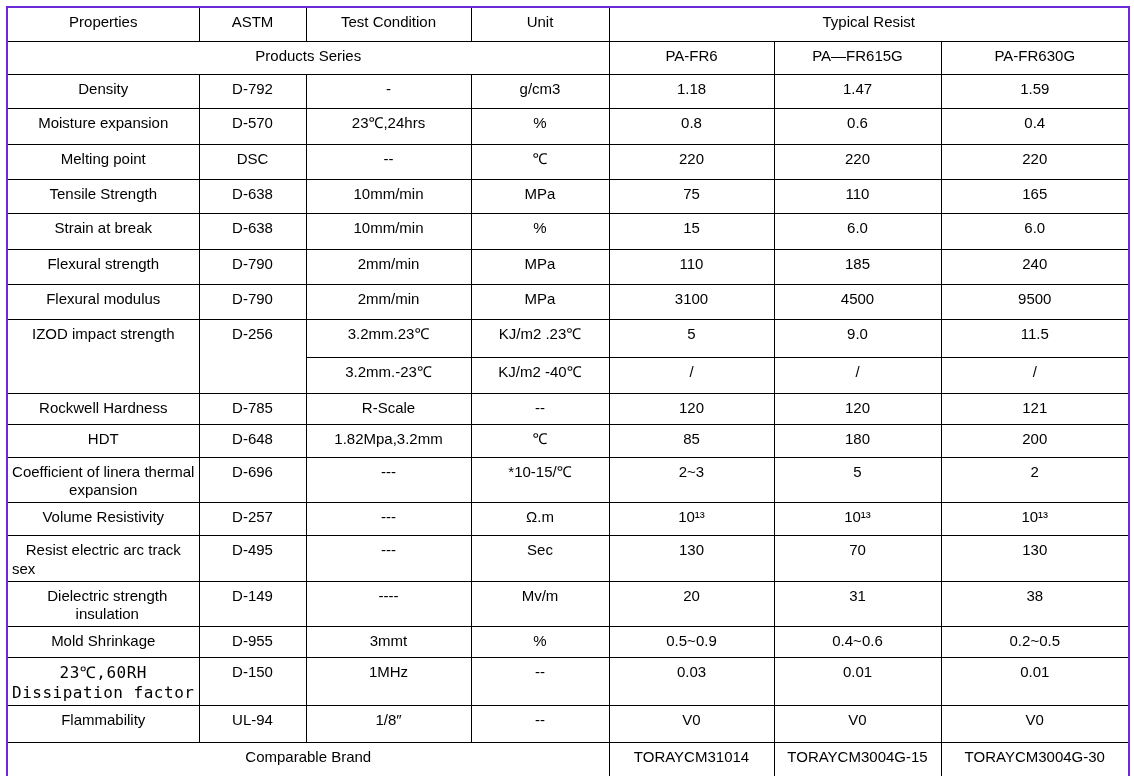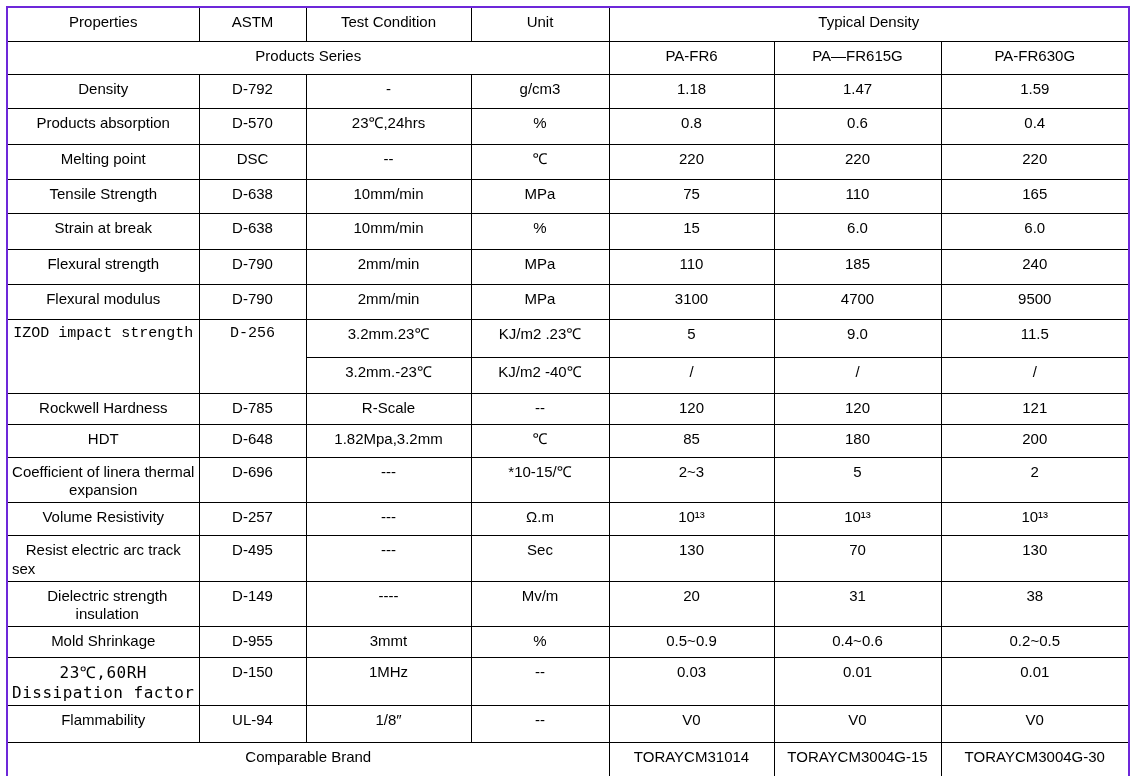--- a/index.html
+++ b/index.html
@@ -32,21 +32,21 @@
     line-height: 1.25;
   }
   
   .r31 { height: 31px; margin-left: 34px; } .r33 { height: 33px; margin-top: 32px; } .r34 { height: 34px; }
   .r35 { height: 35px; } .r36 { height: 36px; } .r37 { height: 37px; margin-left: 16px; }
   .r38 { height: 38px; } .r42 { height: 42px; } .r44 { height: 44px; }
   
   td.leftpad   { text-align: left; padding-left: 8px; }
   td.tc-left   { text-align: left; padding-left: 6px; }
   td.pjustify  { text-align: justify; text-align-last: left; padding-left: 6px; padding-right: 6px; }
-  td.vmid      { vertical-align: middle; padding-top: 2px; font-family: Liberation Mono, monospace; }
+  td.vmid      { vertical-align: middle; padding-top: 2px; }
   td.mono      { font-family: "DejaVu Sans Mono", monospace; font-size: 16px; letter-spacing: 0.5px; }
   td.series-shift { text-align: center; padding-right: 115px; }
 </style>
 </head>
 <body>
 
 <div class="page">
   <table class="spec">
     <colgroup>
       <col style="width:192px">
@@ -57,42 +57,42 @@
         <col style="width:167px">
         <col style="width:188px">
     </colgroup>
 
     <tbody>
         <tr class="r34">
       <td>Properties</td>
       <td>ASTM</td>
       <td class="tc-left">Test Condition</td>
       <td>Unit</td>
-      <td colspan="3">Typical Density</td>
+      <td colspan="3">Typical Resist</td>
     </tr>
 
     <tr class="r33">
       <td colspan="4" class="series-shift">Products Series</td>
       <td class="leftpad">PA-FR6</td>
       <td class="leftpad">PA—FR615G</td>
       <td class="leftpad">PA-FR630G</td>
     </tr>
 
     <tr class="r34">
       <td>Density</td>
       <td>D-792</td>
       <td>-</td>
       <td>g/cm3</td>
       <td>1.18</td>
       <td>1.47</td>
       <td>1.59</td>
     </tr>
 
     <tr class="r36">
-      <td>Products absorption</td>
+      <td>Moisture expansion</td>
       <td>D-570</td>
       <td>23℃,24hrs</td>
       <td>%</td>
       <td>0.8</td>
       <td>0.6</td>
       <td>0.4</td>
     </tr>
 
     <tr class="r35">
       <td>Melting point</td>
@@ -133,21 +133,21 @@
       <td>185</td>
       <td>240</td>
     </tr>
 
     <tr class="r35">
       <td>Flexural modulus</td>
       <td>D-790</td>
       <td>2mm/min</td>
       <td>MPa</td>
       <td>3100</td>
-      <td>4700</td>
+      <td>4500</td>
       <td>9500</td>
     </tr>
 
     <tr class="r38">
       <td rowspan="2" class="vmid">IZOD impact strength</td>
       <td rowspan="2" class="vmid">D-256</td>
       <td>3.2mm.23℃</td>
       <td>KJ/m2 .23℃</td>
       <td>5</td>
       <td>9.0</td>

